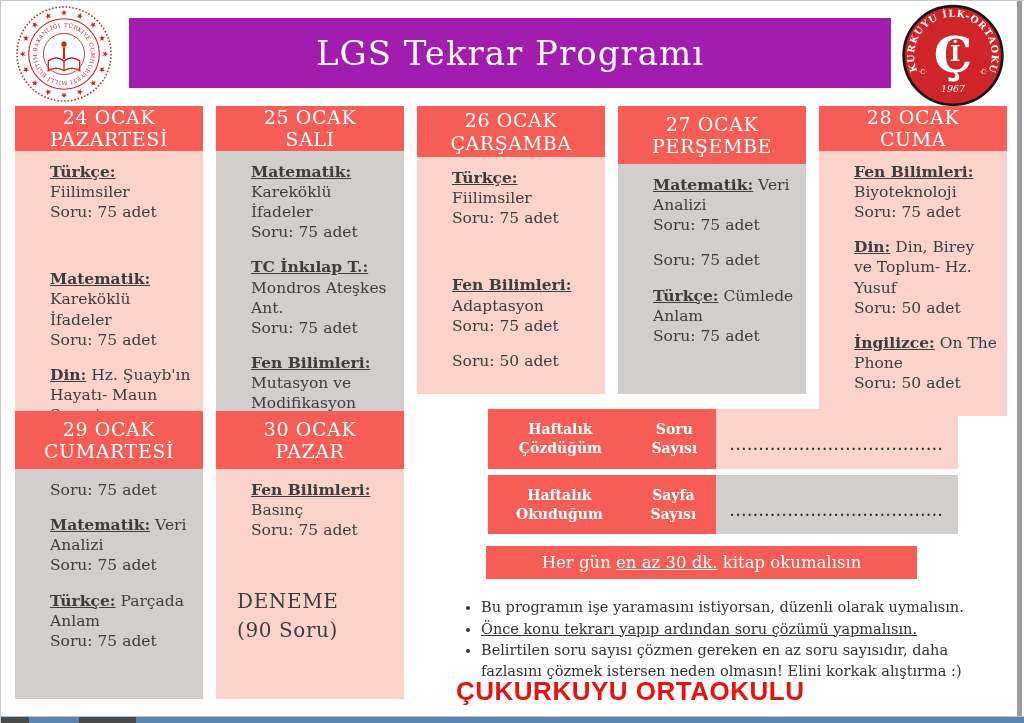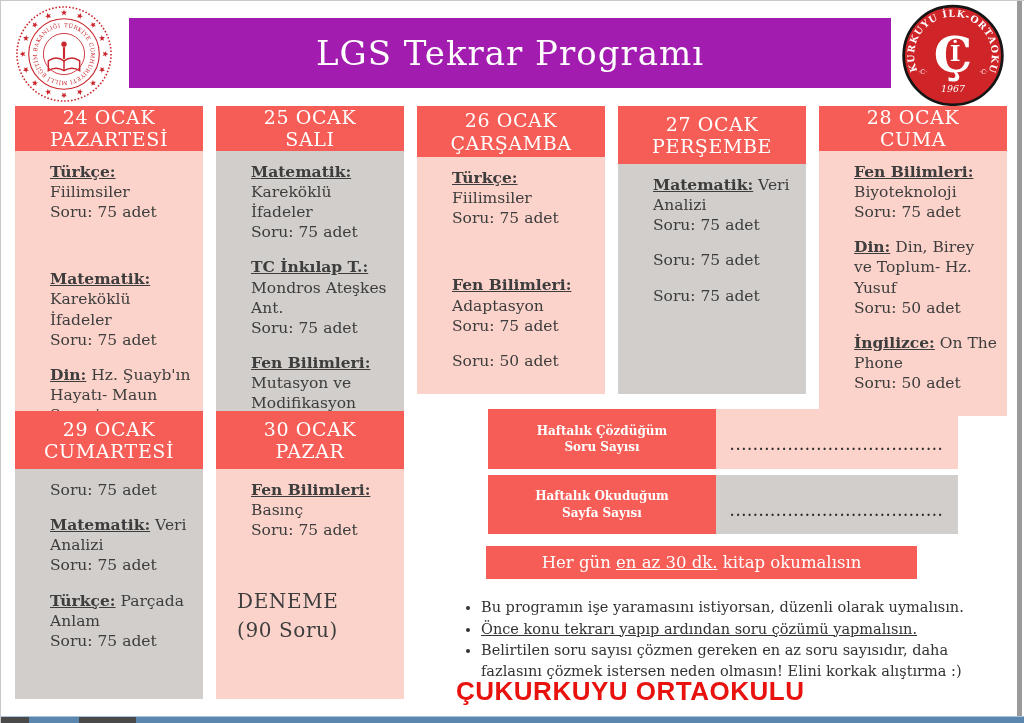--- a/index.html
+++ b/index.html
@@ -35,22 +35,22 @@
   .subject.gap { margin-bottom:47px; }
   .subject-label { font-weight:bold; }
   .u { text-decoration:underline; }
   .deneme { margin-top:46px; padding-left:10px; font-size:20px; color:#3d3d3d; letter-spacing:.6px; line-height:1.45; }
 
   
   .weekly-row { position:absolute; left:487px; width:470px; display:flex; }
   .weekly-row.w1 { top:408px; height:60px; }
   .weekly-row.w2 { top:474px; height:59px;justify-content:space-between; }
   .weekly-label {
-    width:228px; background:#f65d56; color:#fff; font-weight:bold; font-size:12px;
-    display:flex; flex-direction:column; align-items:center; justify-content:center;
+    width:228px; background:#f65d56; color:#fff; font-weight:bold; font-size:14px;
+    display:flex; flex-direction:row; align-items:center; justify-content:center;
     text-align:center; line-height:1.35;
   }
   .weekly-value {
     flex:1; display:flex; align-items:center; justify-content:center;
     font-weight:bold; font-size:12px; letter-spacing:1.6px; color:#2e2e2e; padding-top:14px;
   }
   .weekly-value.pink { background:#fbd3cb; }
   .weekly-value.gray { background:#d1cecb; }
 
   .banner {
@@ -205,20 +205,21 @@
         </div>
         <div class="day-body">
           <div class="subject">
             <div class="subject-line"><span class="subject-label u">Matematik:</span><span class="subject-topic"> Veri Analizi</span></div>
             <div class="subject-count">Soru: 75 adet</div>
           </div>
           <div class="subject">
             <div class="subject-count">Soru: 75 adet</div>
           </div>
           <div class="subject">
+            <div class="subject-line"><span class="subject-label u">Türkçe:</span><span class="subject-topic"> Cümlede Anlam</span></div>
             <div class="subject-count">Soru: 75 adet</div>
           </div>
         </div>
       </div>
       <div class="day-card pink">
         <div class="day-header">
           <span>28 OCAK</span>
           <span>CUMA</span>
         </div>
         <div class="day-body">

